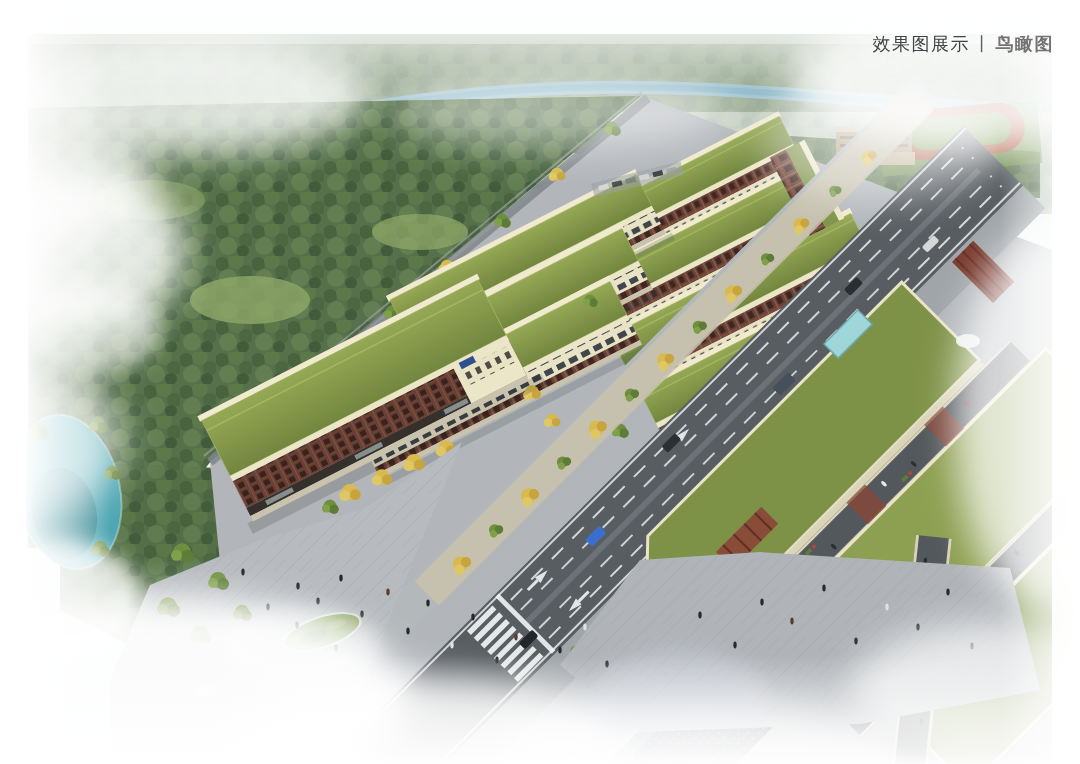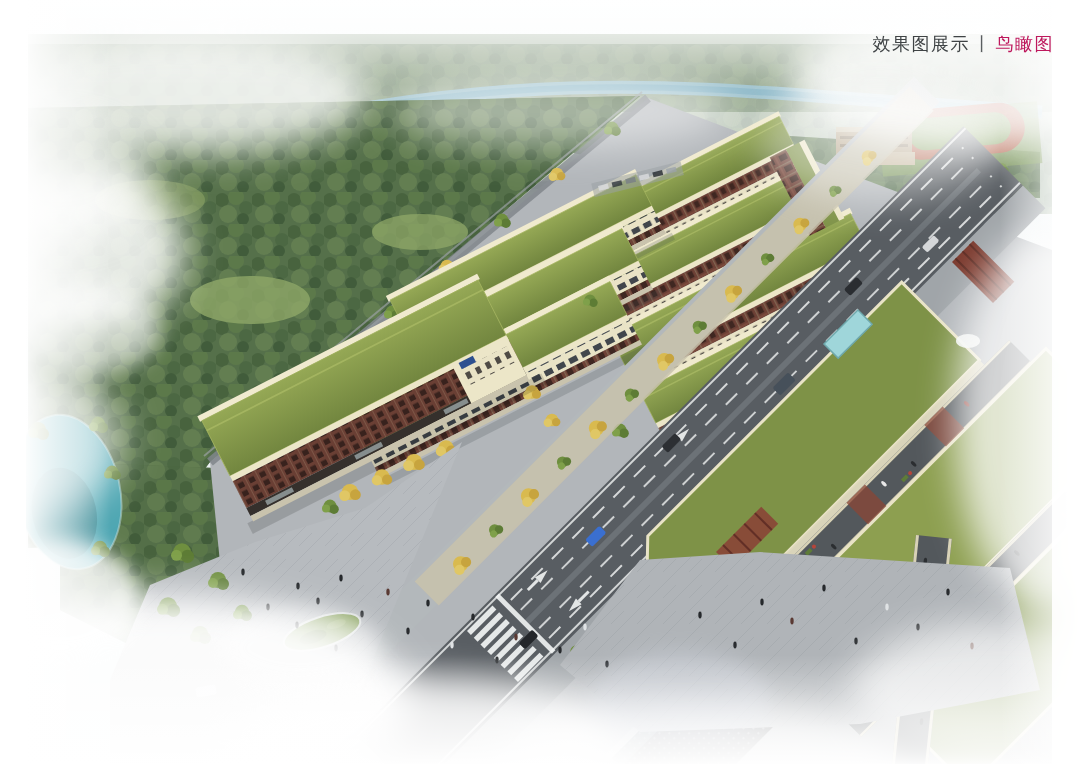--- a/index.html
+++ b/index.html
@@ -2,21 +2,21 @@
 <html><head>
 <meta charset="utf-8">
 <style>
   html,body{margin:0;padding:0;background:#fff;}
   body{width:1080px;height:764px;overflow:hidden;font-family:"Liberation Sans",sans-serif;}
   .stage{position:relative;width:1080px;height:764px;background:#fff;}
   .stage svg{position:absolute;left:0;top:0;}
   .caption{position:absolute;top:32px;right:26px;font-size:18px;letter-spacing:1.5px;
            color:#3f4345;white-space:nowrap;}
   .caption .sep{margin:0 3px;color:#5a5e60;font-weight:400;}
-  .caption .ttl{font-weight:normal;color:#be185d;}
+  .caption .ttl{font-weight:bold;color:#737373;}
 </style>
 </head>
 <body>
 
 <div class="stage">
 <svg width="1080" height="764" viewBox="0 0 1080 764">
   <defs>
     <linearGradient id="skyG" x1="0" y1="0" x2="0" y2="1">
       <stop offset="0" stop-color="#fbfdfd"></stop>
           <stop offset="0.5" stop-color="#eef3f4"></stop>

